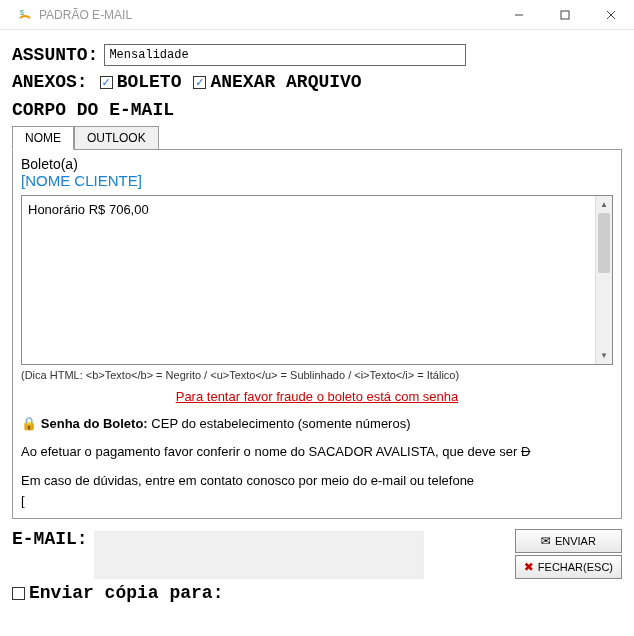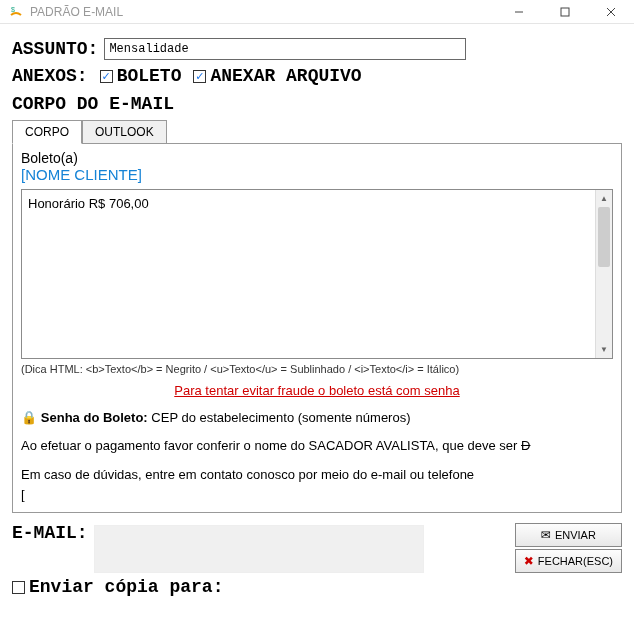--- a/index.html
+++ b/index.html
@@ -5,26 +5,26 @@
 * { box-sizing: border-box; margin: 0; padding: 0; }
 body {
   font-family: Arial, sans-serif;
   font-size: 12px;
   background: #fff;
   width: 634px;
   height: 636px;
   overflow: hidden;
 }
 .titlebar {
-  height: 24px;
+  height: 30px;
   background: #fff;
   border-bottom: 1px solid #e5e5e5;
   display: flex;
   align-items: center;
-  padding-left: 8px;
+  padding-left: 17px;
   color: #999;
 }
 .titlebar .app-icon {
   width: 16px; height: 16px;
   margin-right: 6px;
   display: inline-flex;
   align-items: center; justify-content: center;
 }
 .titlebar .title-text { flex: 1; font-size: 12px; }
 .titlebar .win-controls { display: flex; }
@@ -193,21 +193,21 @@
     <span class="checkbox-wrap">
       <span class="checkbox">✓</span>
       <span class="label-mono">ANEXAR ARQUIVO</span>
     </span>
   </div>
 
   <div class="body-section">
     <div class="label-mono">CORPO DO E-MAIL</div>
 
     <div class="tabs">
-      <div class="tab active">CORPO</div>
+      <div class="tab active">NOME</div>
       <div class="tab inactive">OUTLOOK</div>
     </div>
 
     <div class="tab-panel">
       <div class="greeting">Boleto(a)</div>
       <div class="client-name">[NOME CLIENTE]</div>
 
       <div class="editor-wrap">
         <div class="editor">
           <span>Honorário R$ 706,00</span>
@@ -217,21 +217,21 @@
           <div class="scroll-track">
             <div class="scroll-thumb"></div>
           </div>
           <div class="scroll-btn">▼</div>
         </div>
       </div>
 
       <div class="hint">(Dica HTML: &lt;b&gt;Texto&lt;/b&gt; = Negrito / &lt;u&gt;Texto&lt;/u&gt; = Sublinhado / &lt;i&gt;Texto&lt;/i&gt; = Itálico)</div>
 
       <div class="warning-line">
-        <a class="warning-link">Para tentar evitar fraude o boleto está com senha</a>
+        <a class="warning-link">Para tentar favor fraude o boleto está com senha</a>
       </div>
 
       <div class="info-block">
         <div>
           <span class="lock-icon">🔒</span>
           <span class="bold">Senha do Boleto:</span>
           <span>CEP do estabelecimento (somente números)</span>
         </div>
         <div style="margin-top:8px">
           <span>Ao efetuar o pagamento favor conferir o nome do SACADOR AVALISTA, que deve ser </span><span class="strike">D</span>

